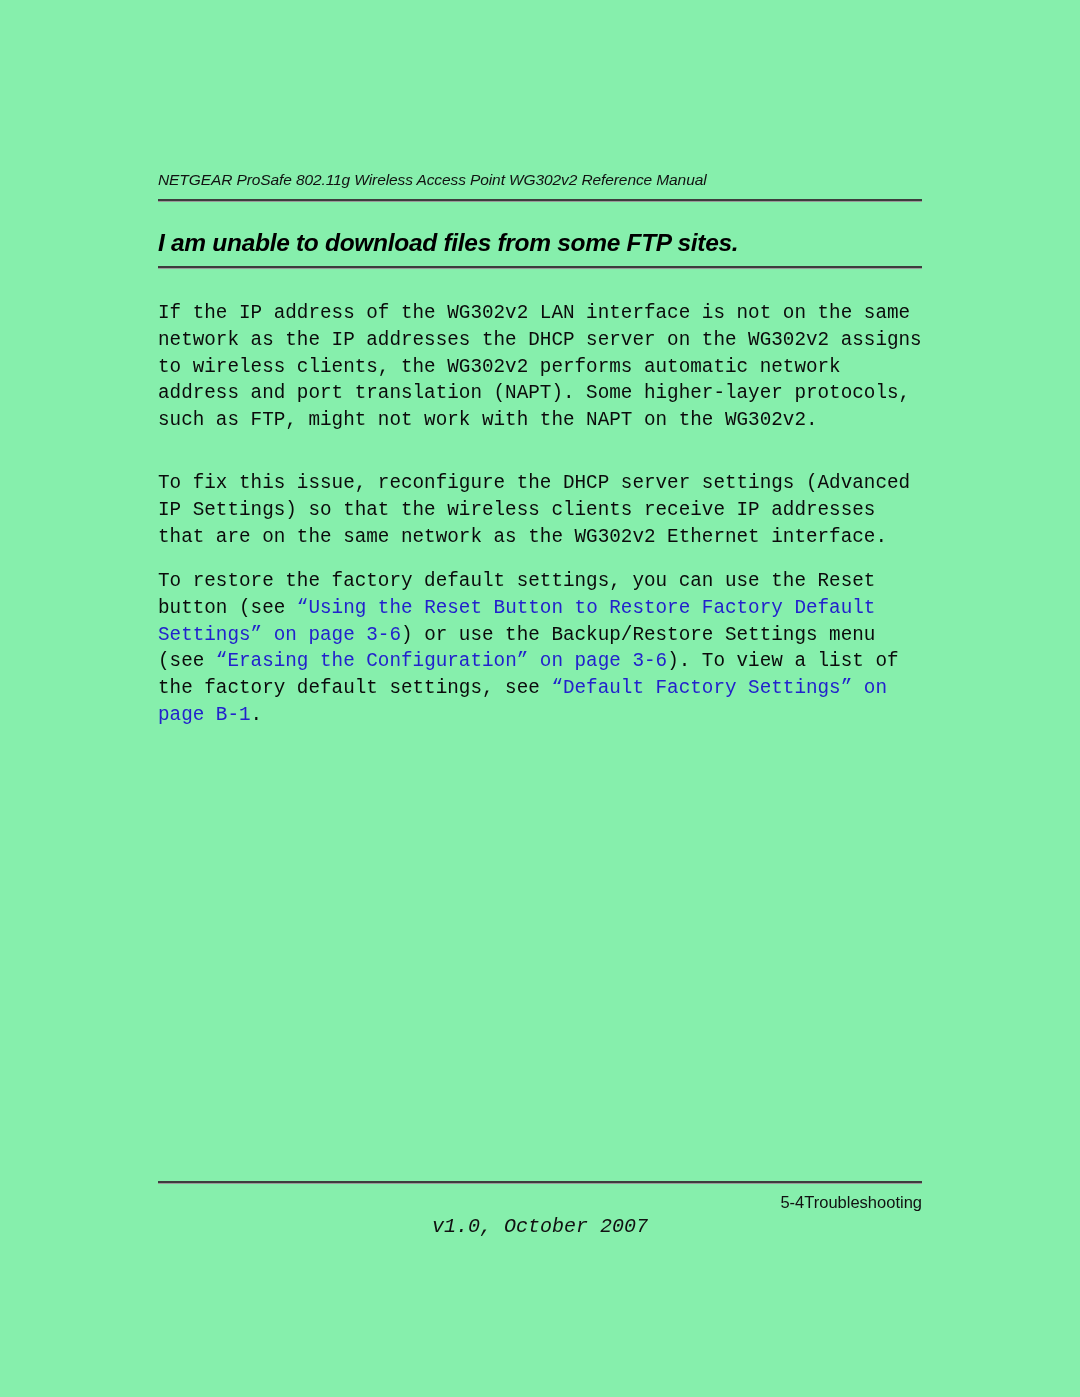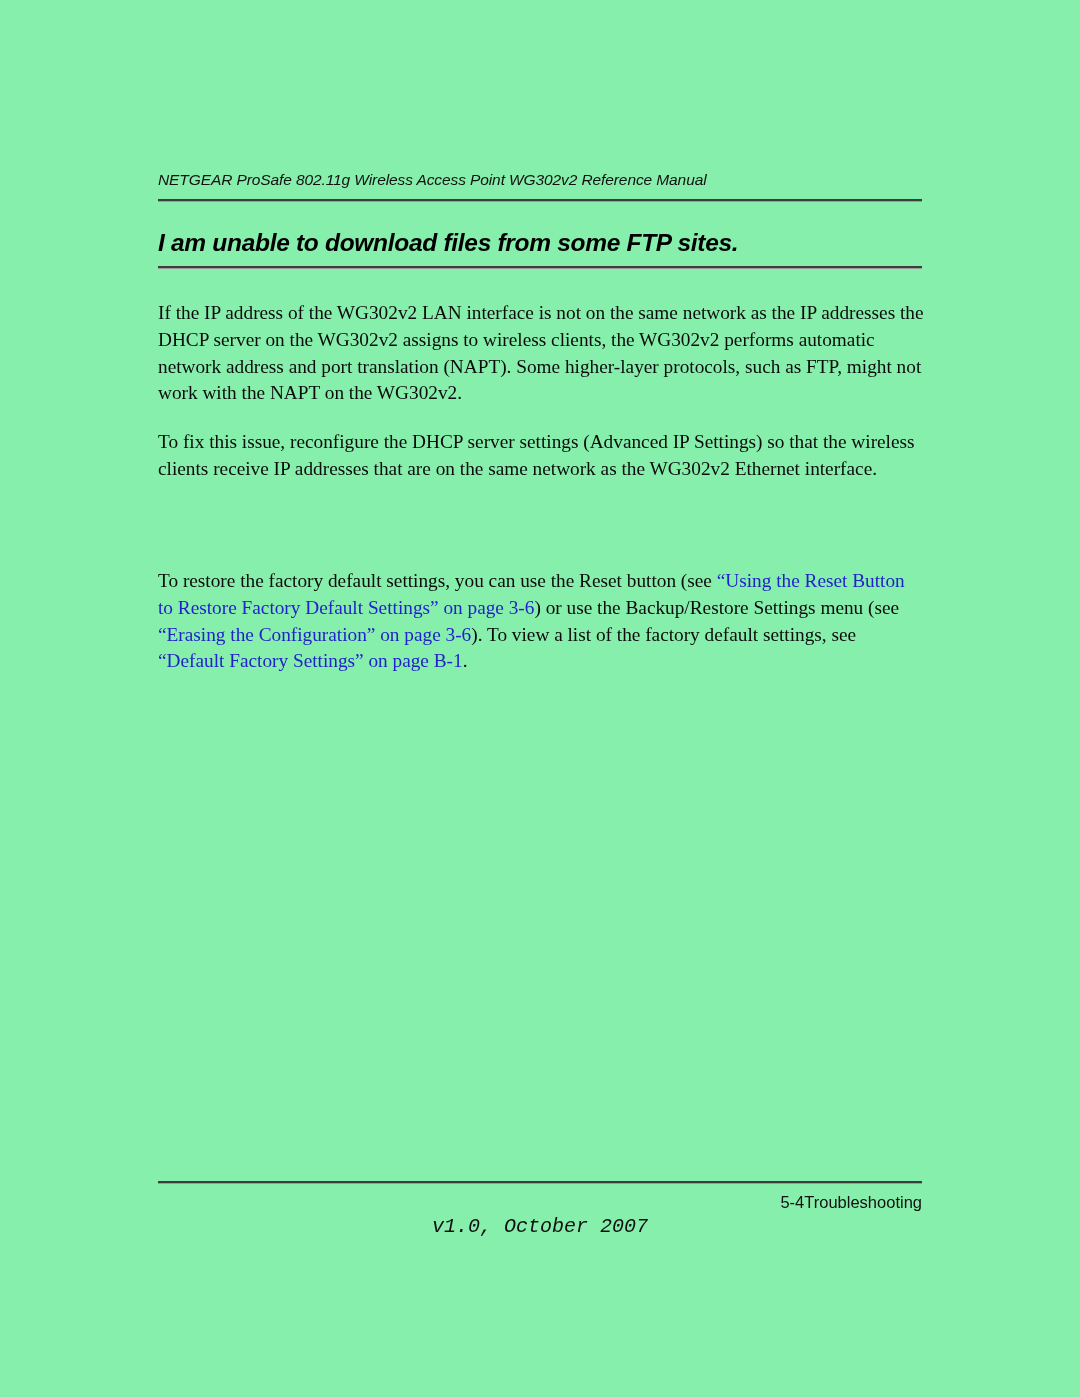--- a/index.html
+++ b/index.html
@@ -83,30 +83,30 @@
   }
 
   
   .body-block {
     position: absolute;
     left: 158px;
     width: 766px;
   }
 
   .para {
-    font-family: Liberation Serif, serif;
+    font-family: Liberation Mono, monospace;
     font-size: 19.3px;
     line-height: 26.8px;
     color: #0b0b0b;
     text-align: left;
     margin: 0;
   }
 
   .para + .para {
-    margin-top: 22px;
+    margin-top: 36px;
   }
 
   .link {
     color: #2222cc;
   }
 
   .p-block-1 { top: 300px; }
   .p-block-2 { top: 568px; }
 
   

